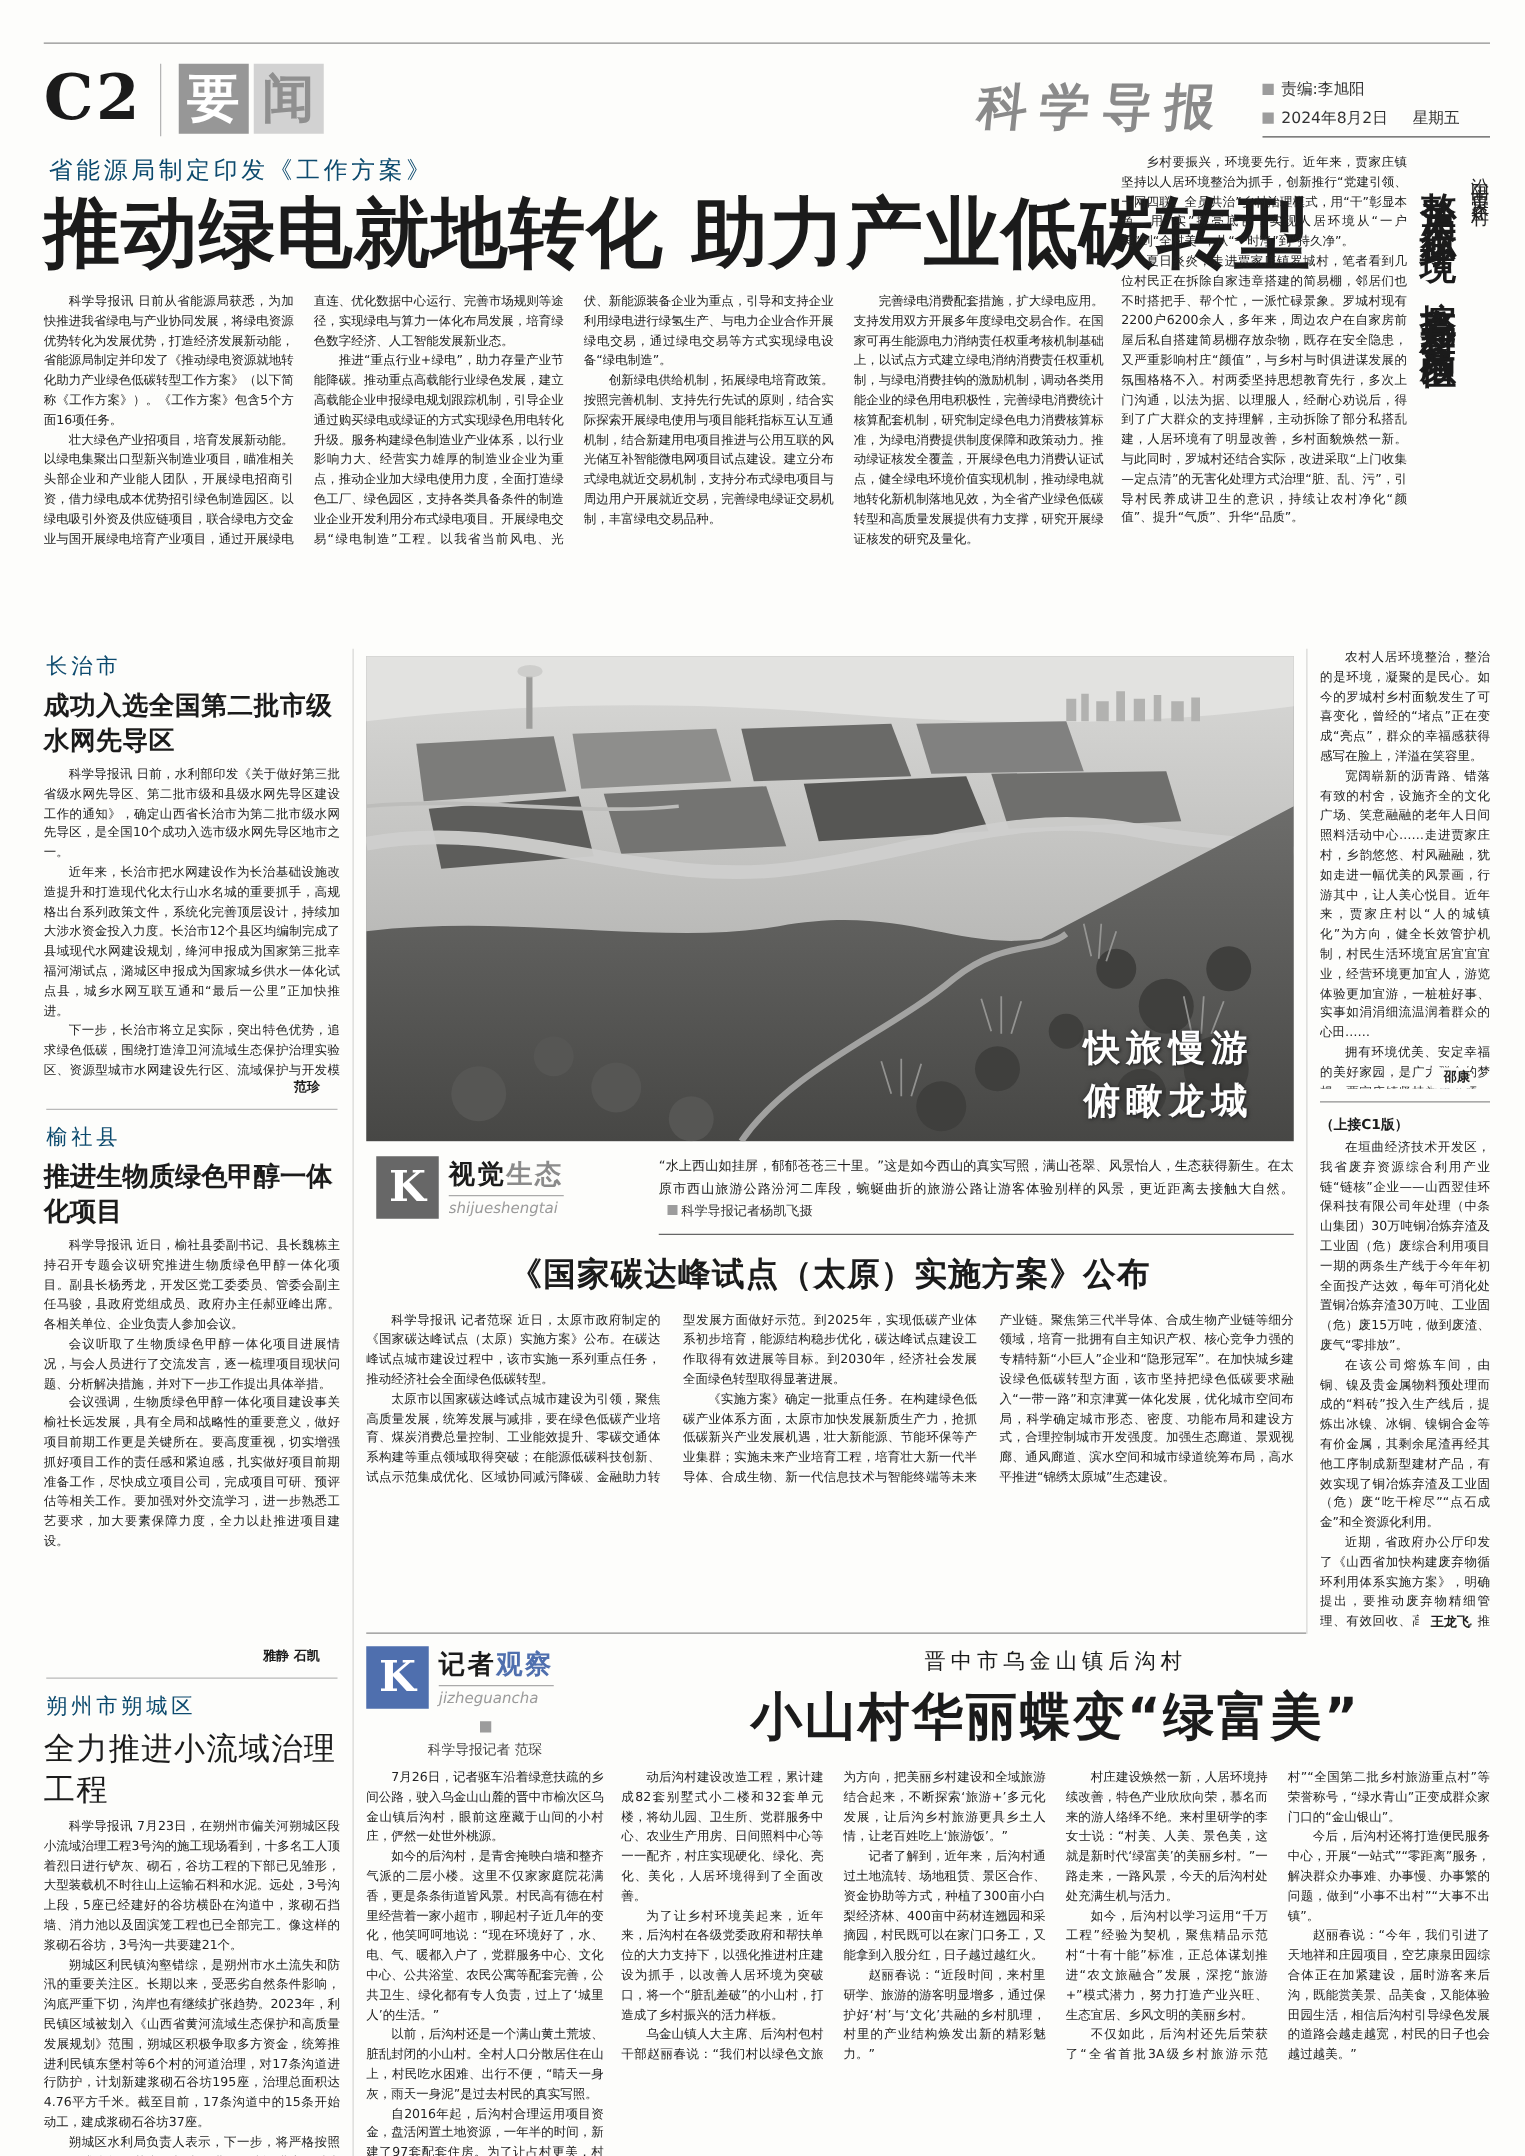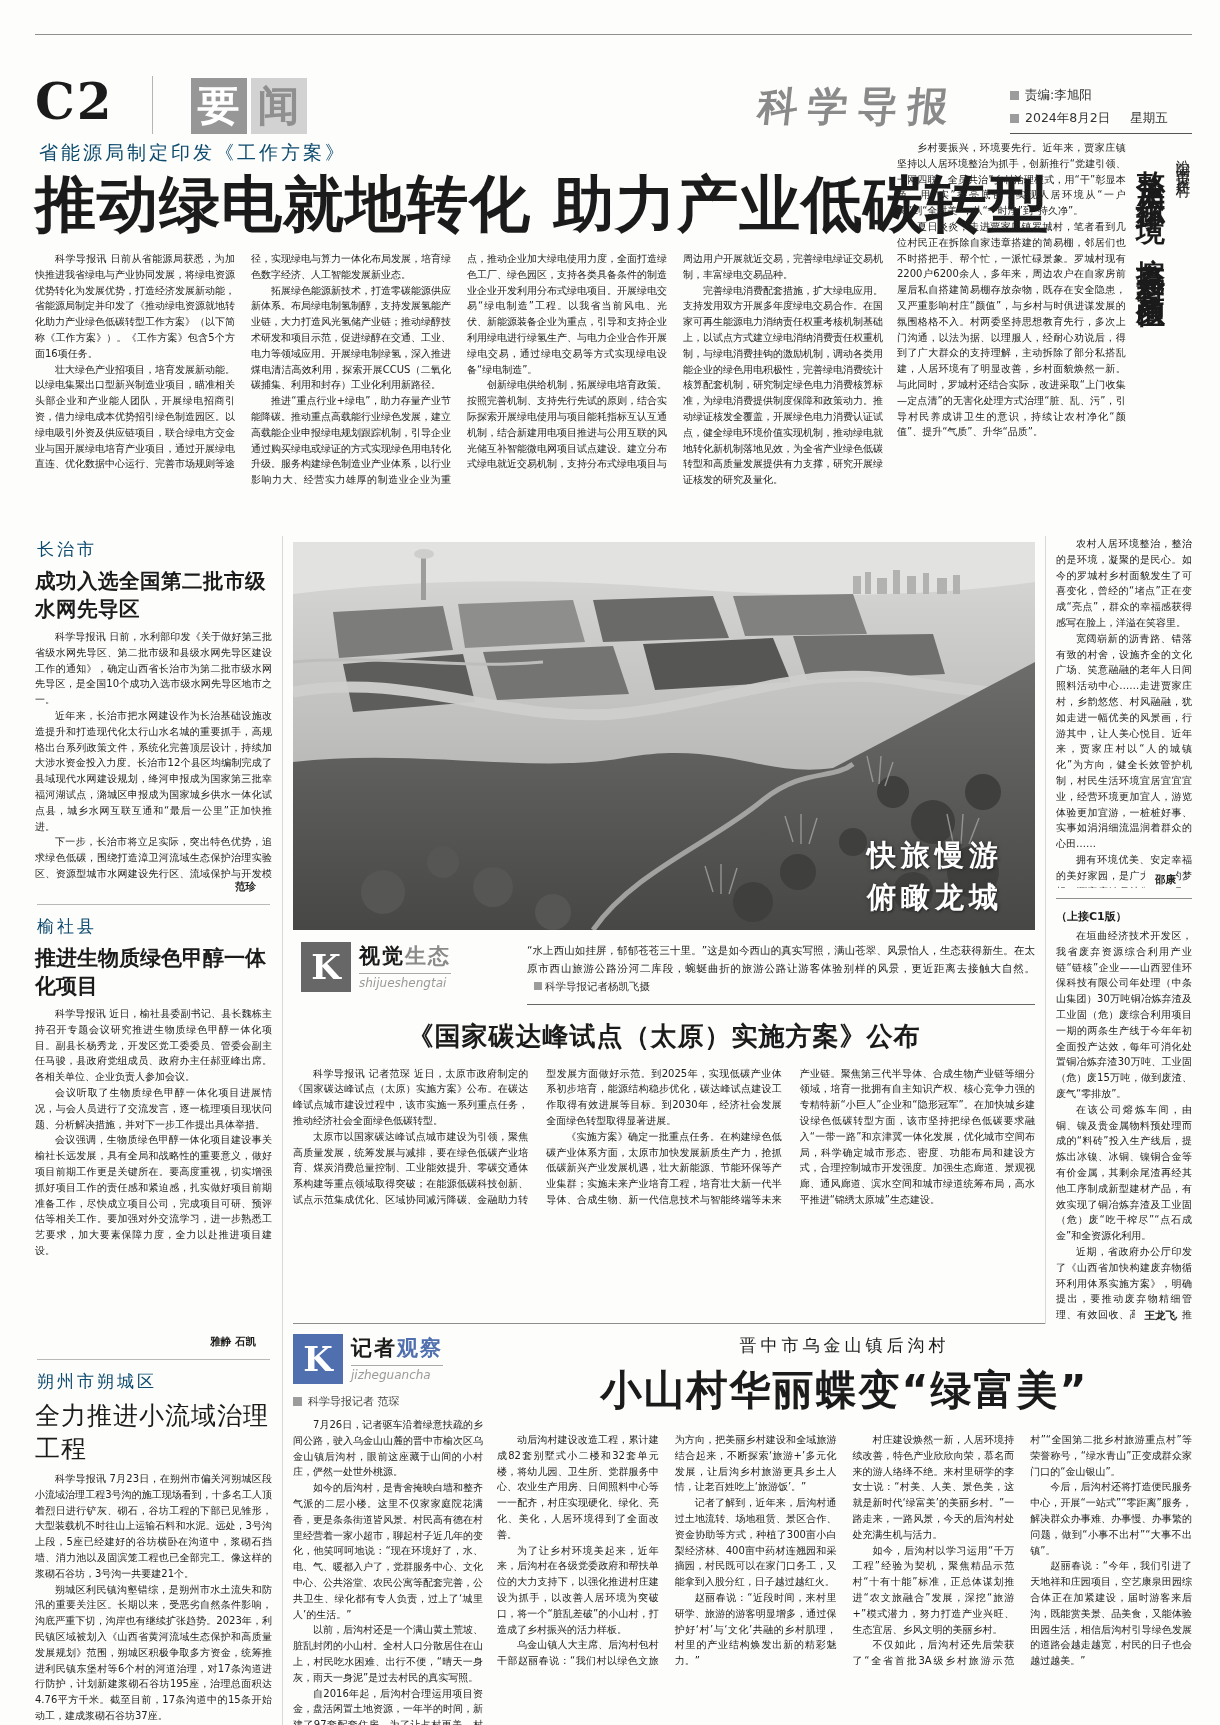--- a/index.html
+++ b/index.html
@@ -1,21 +1,21 @@
 <!DOCTYPE html>
 <html><head>
 <meta charset="utf-8">
 <style>
   html,body{margin:0;padding:0;background:#e8e8e6;}
   .page{position:relative;width:1220px;height:1725px;margin:0 auto;background:#fdfdfb;color:#1b1b1b;
         font-family:"DejaVu Sans","Liberation Sans",sans-serif;overflow:hidden;box-sizing:border-box;
         padding:6px 28px 10px 35px;}
   
   .toprule{border:0;border-top:1.5px solid #8f8f8f;margin:28px 0 0 0;}
-  .masthdr{display:flex;align-items:flex-end;height:78px;margin-top:21px;gap:24px;}
+  .masthdr{display:flex;align-items:center;height:78px;margin-top:4px;}
   .pageno{font-family:"DejaVu Serif","Liberation Serif",serif;font-size:50px;font-weight:bold;line-height:64px;letter-spacing:2px;}
   .vsep{width:1px;background:#b5b5b5;height:58px;margin:4px 14px 0 14px;}
   .secblocks{display:flex;gap:4px;margin-top:2px;}
   .secblk{width:56px;height:56px;display:flex;align-items:center;justify-content:center;font-size:42px;font-weight:900;}
   .secblk.b1{background:#979797;color:#fff;}
   .secblk.b2{background:#d2d2d2;color:#8f8f8f;}
   .mast-sp{flex:1;}
   .mastname{color:#8a8a8a;font-size:40px;font-weight:700;letter-spacing:10px;margin-top:14px;transform:skewX(-6deg);
             font-family:"DejaVu Serif","Liberation Serif",serif;}
   .isspanel{width:182px;margin:16px 0 0 28px;font-size:12.5px;color:#333;}
@@ -76,21 +76,21 @@
   .tfcols{column-count:3;column-gap:18px;height:168px;}
   
   .jjztail{height:352px;}
   .rz-sep{border:0;border-top:1px solid #8f8f8f;margin:10px 0;}
   .sjlabel{font-weight:bold;font-size:11px;margin-bottom:4px;}
   .sjbody{height:396px;}
   
   .botband{display:flex;gap:14px;margin-top:10px;height:418px;}
   .obscol{width:190px;flex:0 0 auto;}
   .obsbrand{display:flex;gap:8px;margin-bottom:10px;}
-  .repline{display:flex;align-items:center;gap:6px;color:#444;font-size:11px;margin:4px 0 8px 0;}
+  .repline{display:flex;align-items:center;gap:6px;color:#444;font-size:11px;margin:4px 0 8px 0;flex-direction:column;}
   .obstext{height:330px;}
   .botart{flex:1;min-width:0;}
   .botkick{text-align:center;font-size:17px;letter-spacing:4px;margin:0 0 6px 0;}
   .bothl{text-align:center;font-size:41px;font-weight:900;letter-spacing:2px;margin:0 0 14px 0;white-space:nowrap;}
   .botcols{column-count:4;column-gap:16px;height:318px;}
 </style>
 </head>
 <body>
 
 <div class="page">
@@ -117,21 +117,20 @@
     </div>
   </div>
 
   <div class="topband">
     <article class="mainart">
       <div class="kick">省能源局制定印发《工作方案》</div>
       <h1 class="mainhl">推动绿电就地转化  助力产业低碳转型</h1>
       <div class="bt rel maincols">
           <p>科学导报讯 日前从省能源局获悉，为加快推进我省绿电与产业协同发展，将绿电资源优势转化为发展优势，打造经济发展新动能，省能源局制定并印发了《推动绿电资源就地转化助力产业绿色低碳转型工作方案》（以下简称《工作方案》）。《工作方案》包含5个方面16项任务。</p>
           <p>壮大绿色产业招项目，培育发展新动能。以绿电集聚出口型新兴制造业项目，瞄准相关头部企业和产业能人团队，开展绿电招商引资，借力绿电成本优势招引绿色制造园区。以绿电吸引外资及供应链项目，联合绿电方交金业与国开展绿电培育产业项目，通过开展绿电直连、优化数据中心运行、完善市场规则等途径，实现绿电与算力一体化布局发展，培育绿色数字经济、人工智能发展新业态。</p>
-          <p>拓展绿色能源新技术，打造零碳能源供应新体系。布局绿电制氢制醇，支持发展氢能产业链，大力打造风光氢储产业链；推动绿醇技术研发和项目示范，促进绿醇在交通、工业、电力等领域应用。开展绿电制绿氢，深入推进煤电清洁高效利用，探索开展CCUS（二氧化碳捕集、利用和封存）工业化利用新路径。</p>
           <p>推进“重点行业+绿电”，助力存量产业节能降碳。推动重点高载能行业绿色发展，建立高载能企业申报绿电规划跟踪机制，引导企业通过购买绿电或绿证的方式实现绿色用电转化升级。服务构建绿色制造业产业体系，以行业影响力大、经营实力雄厚的制造业企业为重点，推动企业加大绿电使用力度，全面打造绿色工厂、绿色园区，支持各类具备条件的制造业企业开发利用分布式绿电项目。开展绿电交易“绿电制造”工程。以我省当前风电、光伏、新能源装备企业为重点，引导和支持企业利用绿电进行绿氢生产、与电力企业合作开展绿电交易，通过绿电交易等方式实现绿电设备“绿电制造”。</p>
           <p>创新绿电供给机制，拓展绿电培育政策。按照完善机制、支持先行先试的原则，结合实际探索开展绿电使用与项目能耗指标互认互通机制，结合新建用电项目推进与公用互联的风光储互补智能微电网项目试点建设。建立分布式绿电就近交易机制，支持分布式绿电项目与周边用户开展就近交易，完善绿电绿证交易机制，丰富绿电交易品种。</p>
           <p>完善绿电消费配套措施，扩大绿电应用。支持发用双方开展多年度绿电交易合作。在国家可再生能源电力消纳责任权重考核机制基础上，以试点方式建立绿电消纳消费责任权重机制，与绿电消费挂钩的激励机制，调动各类用能企业的绿色用电积极性，完善绿电消费统计核算配套机制，研究制定绿色电力消费核算标准，为绿电消费提供制度保障和政策动力。推动绿证核发全覆盖，开展绿色电力消费认证试点，健全绿电环境价值实现机制，推动绿电就地转化新机制落地见效，为全省产业绿色低碳转型和高质量发展提供有力支撑，研究开展绿证核发的研究及量化。</p>
         </div>
       <div class="rel" style="height:14px;">
         <div class="by" style="bottom:2px;">李学林</div>
       </div>
     </article>
 
     <article class="jjz">

